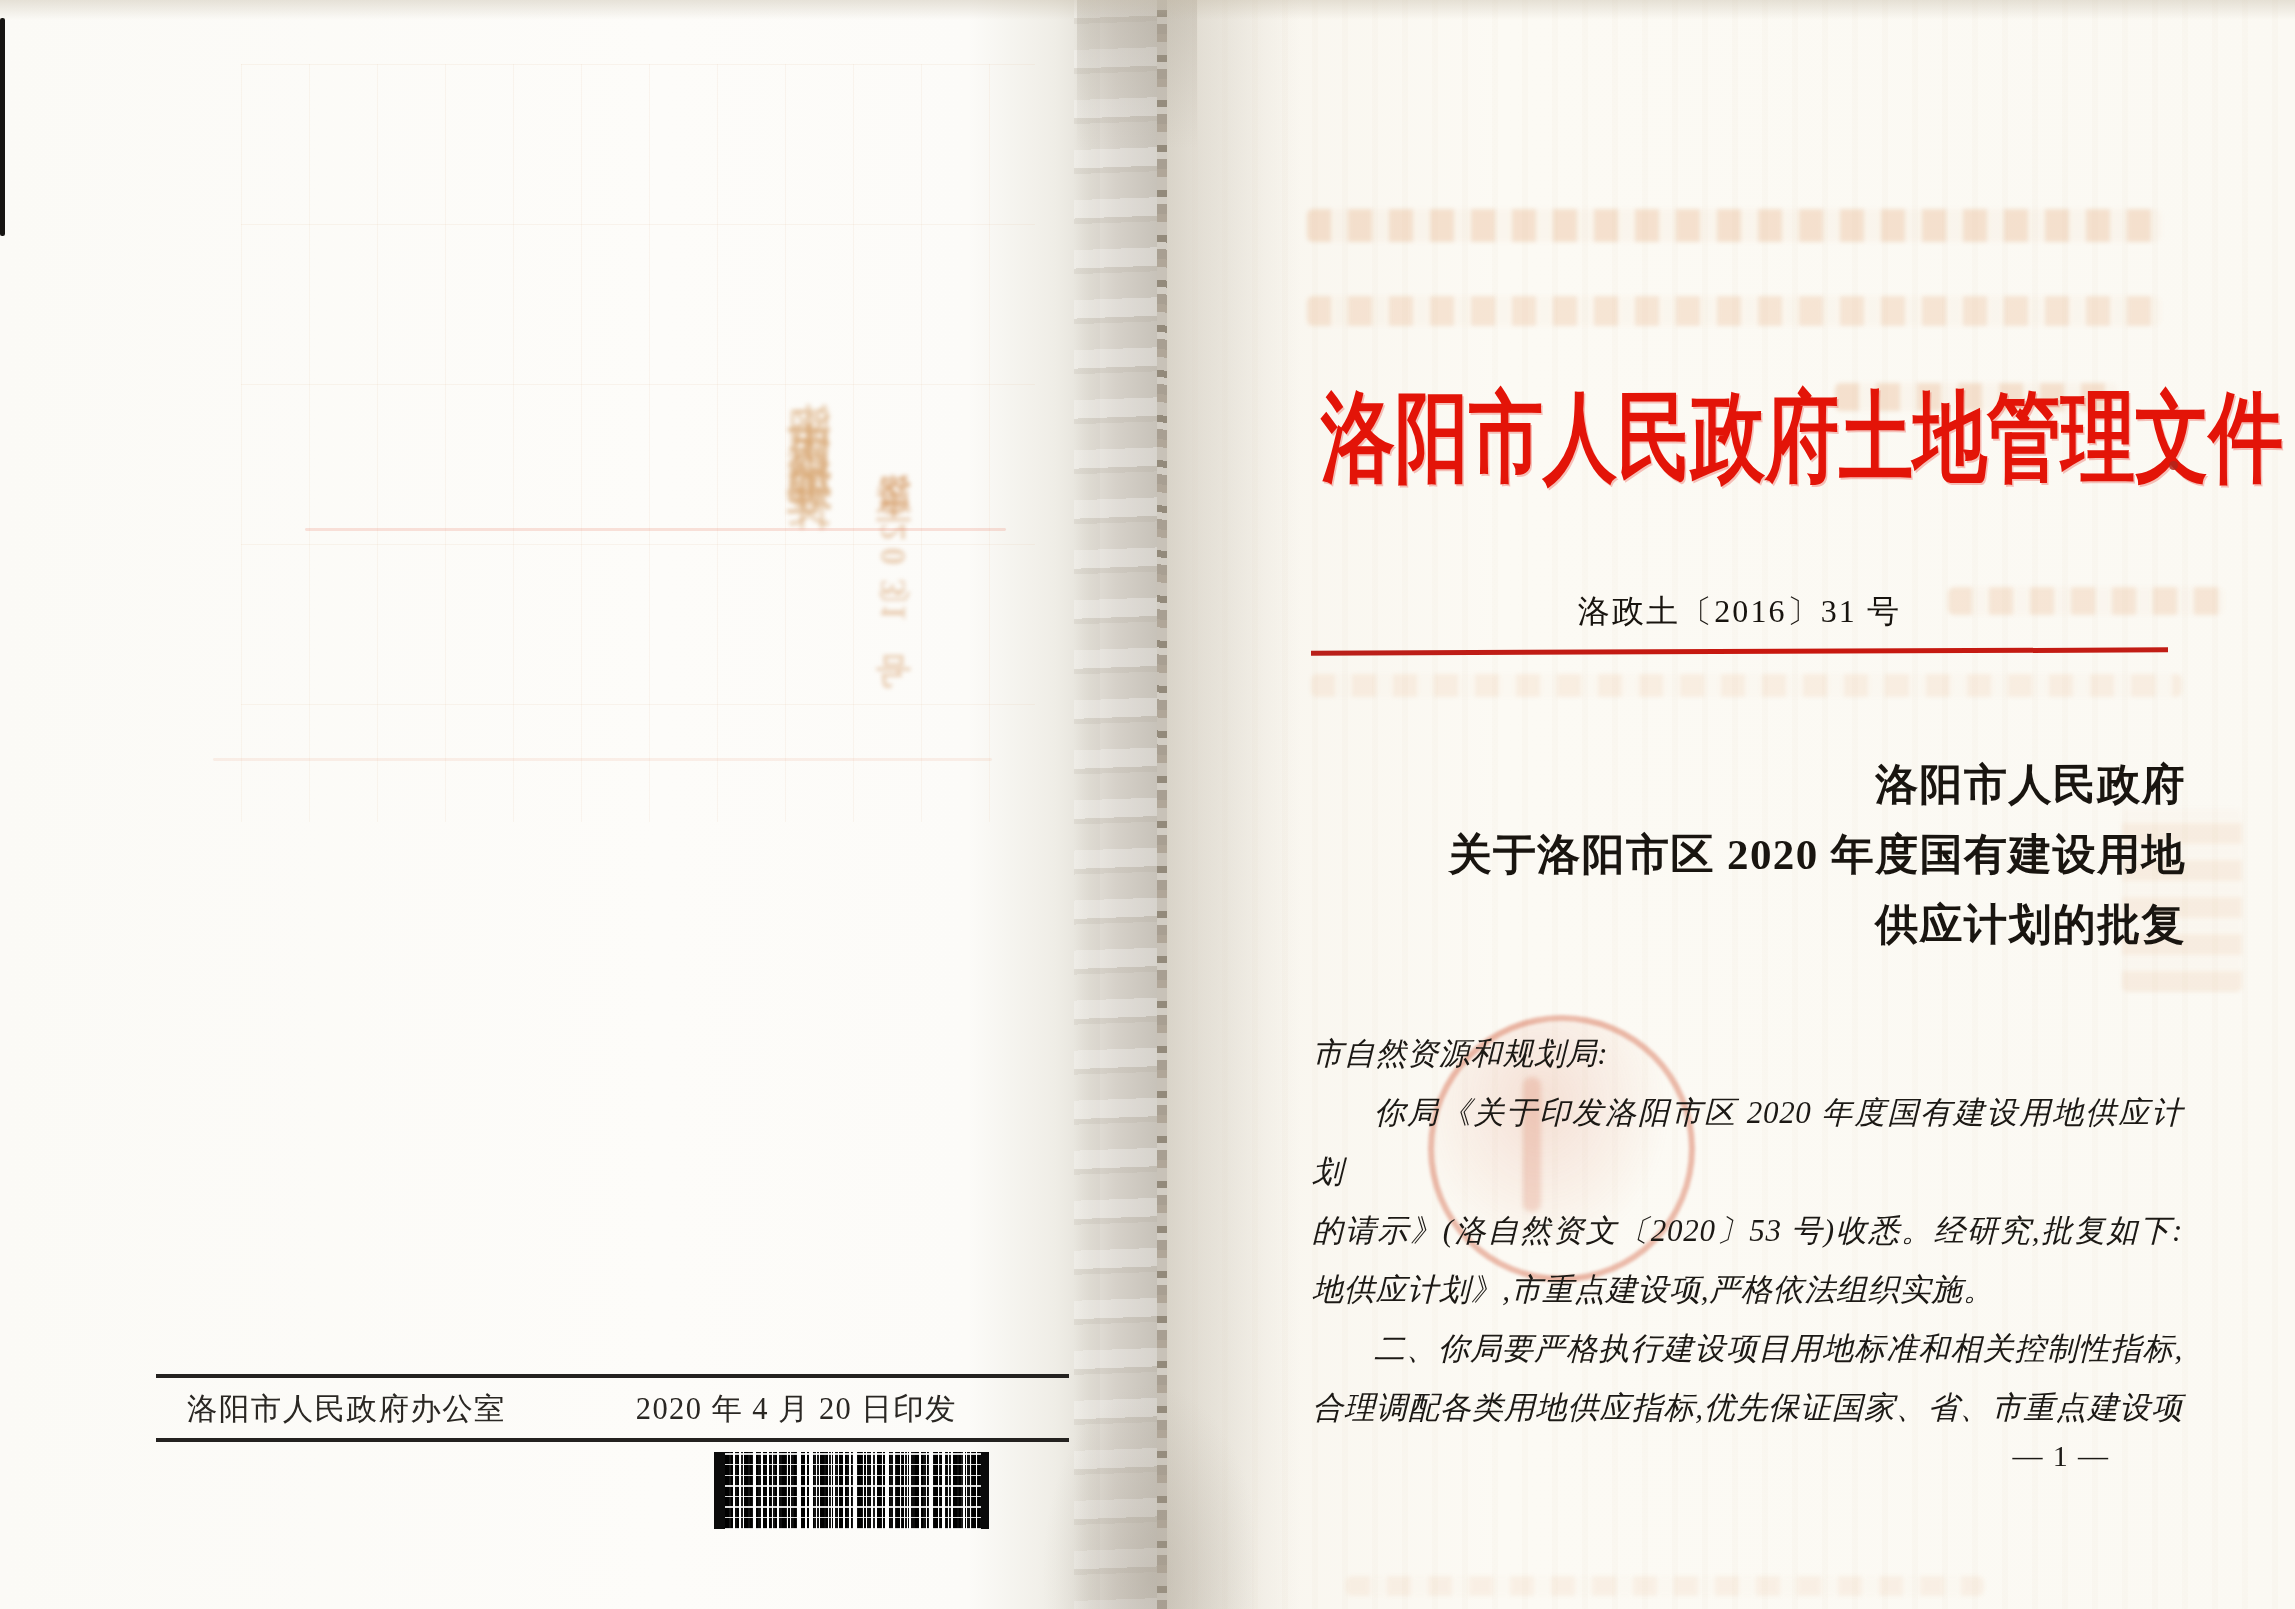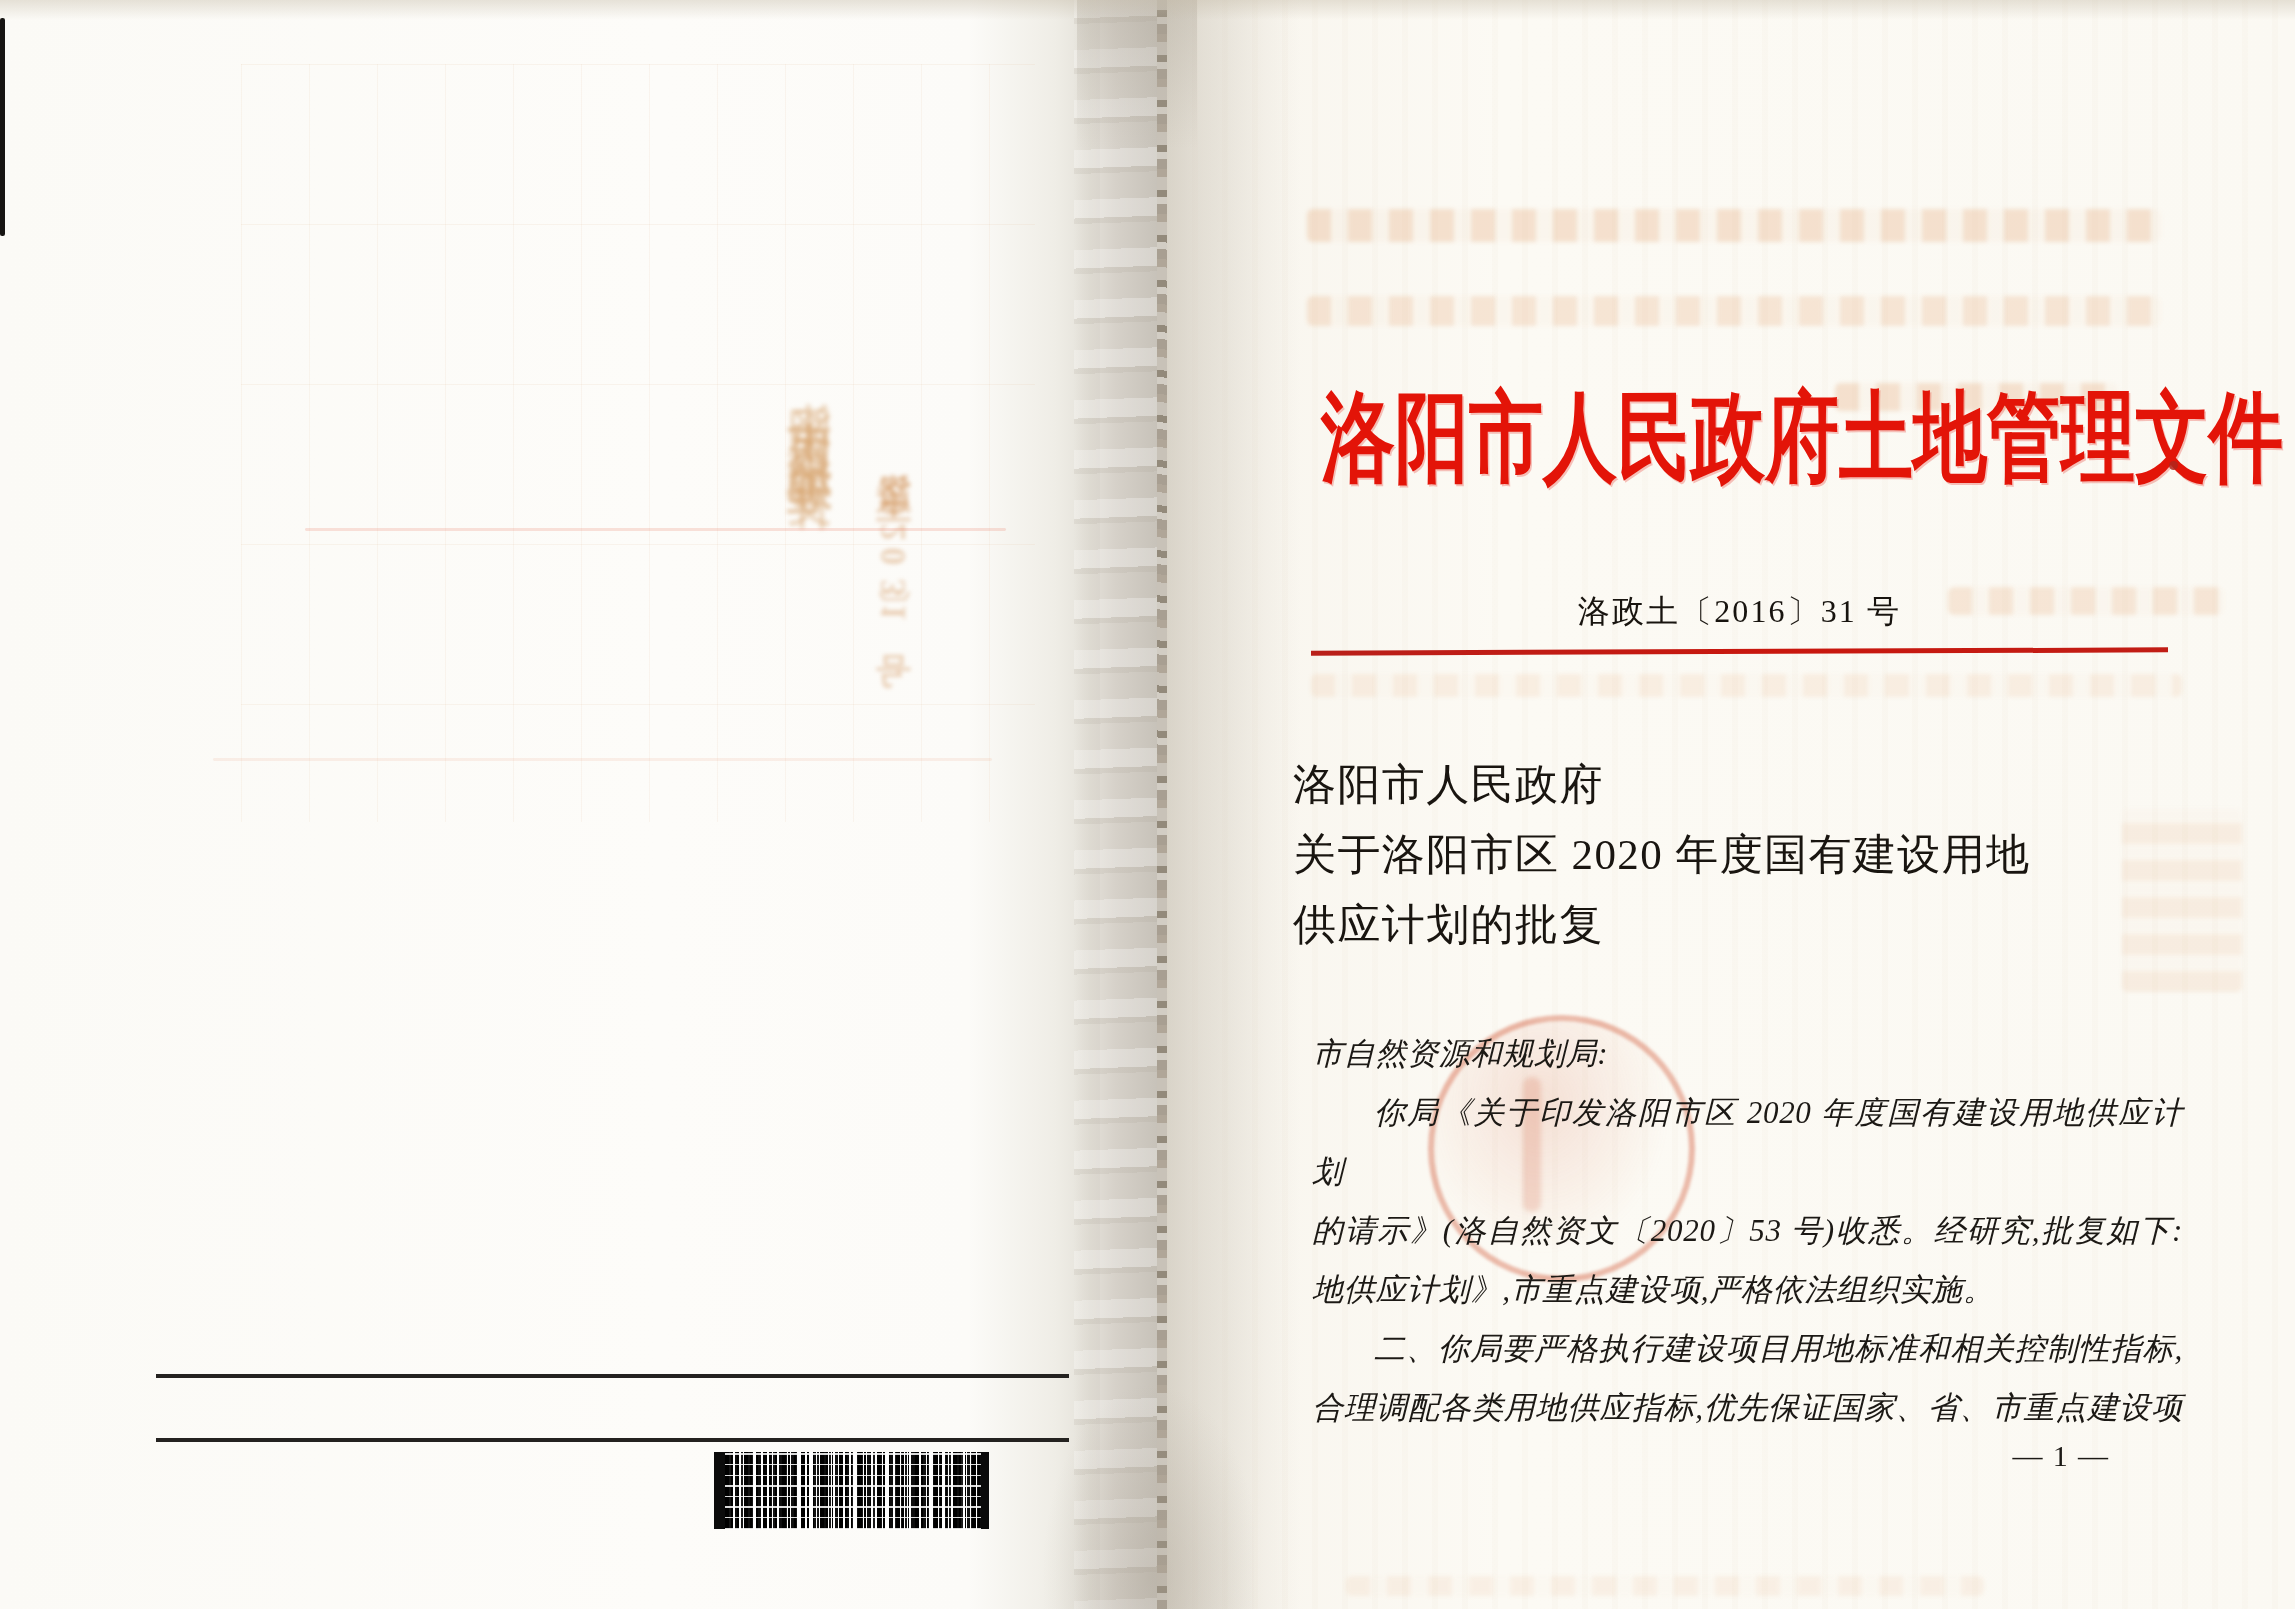--- a/index.html
+++ b/index.html
@@ -111,22 +111,22 @@
     position:absolute; left:1428px; top:1015px; width:255px; height:255px; z-index:4;
     border:6.4px solid rgba(210,90,58,.40); border-radius:50%; filter:blur(1.8px);
     background:radial-gradient(ellipse at 42% 32%, rgba(215,110,75,.18), rgba(215,110,75,0) 62%);
   }
   .seal-mark {
     position:absolute; left:1523px; top:1077px; width:18.4px; height:135px; z-index:4;
     background:rgba(210,95,60,.20); filter:blur(2.8px); border-radius:8.5px;
   }
   .doc-title {
     position:absolute; left:1293px; top:750px; width:893px; z-index:5;
-    font-size:43px; line-height:70px; font-weight:400; color:#191510;
-    text-align:left; letter-spacing:1.4px;
+    font-size:43px; line-height:70px; font-weight:700; color:#191510;
+    text-align:right; letter-spacing:1.4px;
   }
   .body-block {
     position:absolute; left:1312px; top:1024px; width:871px; z-index:5;
     font-size:31px; line-height:59px; color:#1c1915; letter-spacing:0.7px;font-style:italic;
   }
   .body-block .ind { text-indent:62px; }
   .body-block .jt  { text-align:justify; text-align-last:justify; }
   .page-number {
     position:absolute; left:2001px; top:1441px; width:120px; z-index:5;
     font-size:30px; line-height:1; color:#1c1915; text-align:center; letter-spacing:1.4px;
@@ -158,20 +158,24 @@
 <div class="scan">
 
   <div class="left-page">
     <div class="bleed-grid"></div>
     <div class="bleed-col a">洛阳市人民政府土地管理文件</div>
     <div class="bleed-col b">洛政土〔2020〕31号</div>
     <div class="bleed-hline h1"></div>
     <div class="bleed-hline h2"></div>
 
     <div class="footer-rule top"></div>
+    <div class="footer-row">
+      <span>洛阳市人民政府办公室</span>
+      <span>2020 年 4 月 20 日印发</span>
+    </div>
     <div class="footer-rule bottom"></div>
     <div class="barcode"></div>
   </div>
 
   <div class="right-page">
     <div class="streaks"></div>
   </div>
 
   <div class="gutter">
     <div class="crumple"></div>

